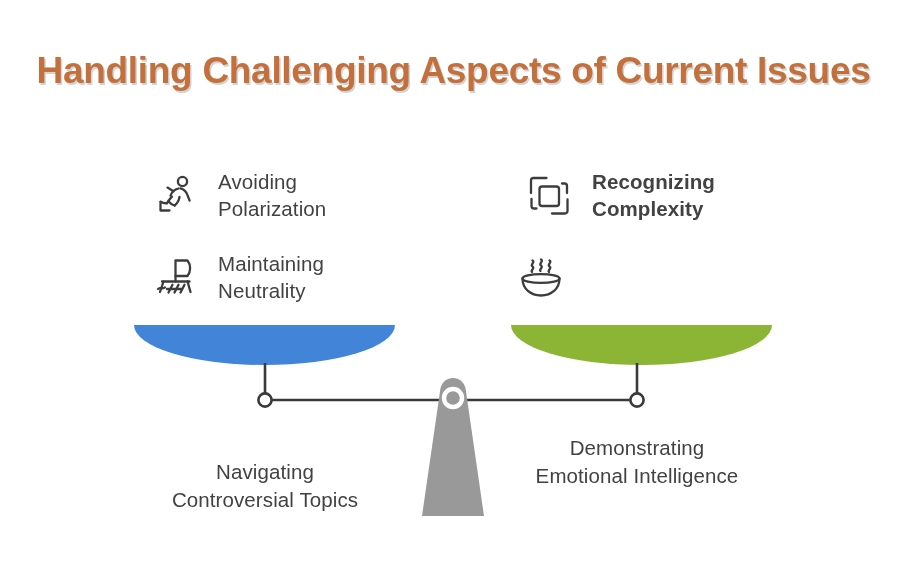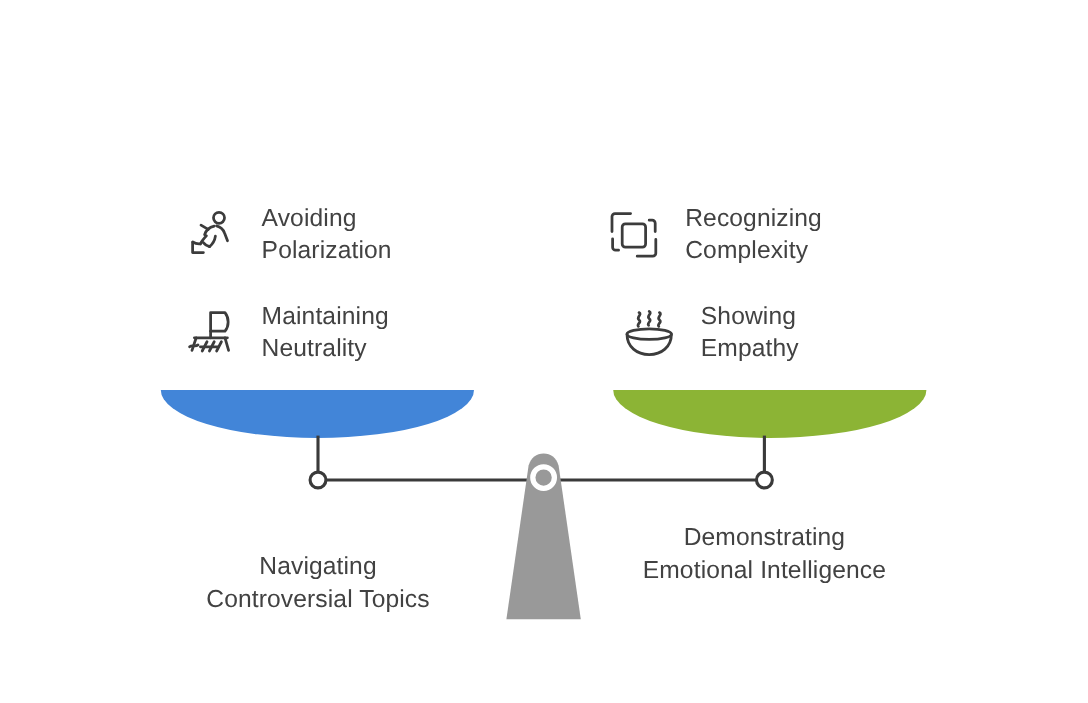--- a/index.html
+++ b/index.html
@@ -57,21 +57,21 @@
   .feature .flabel {
     font-size: 20.5px;
     line-height: 27px;
     color: #424242;
     white-space: pre-line;
     letter-spacing: 0.1px;
   }
 
   #feat-left-1  { left: 148px; top: 168px; }
   #feat-left-2  { left: 148px; top: 250px; }
-  #feat-right-1 { left: 501px; top: 168px; }
+  #feat-right-1 { left: 522px; top: 168px; font-weight: bold; }
   #feat-right-2 { left: 514px; top: 250px; }
 
   
   .scale {
     position: absolute;
     left: 0;
     top: 0;
     width: 907px;
     height: 586px;
     pointer-events: none;
@@ -88,20 +88,21 @@
     letter-spacing: 0.1px;
   }
   #cap-left  { left: 110px; top: 458px; width: 310px; }
   #cap-right { left: 482px; top: 434px; width: 310px; }
 </style>
 </head>
 <body>
 
 <div id="slide">
 
+  <div class="title">Handling Challenging Aspects of Current Issues</div>
 
   <div class="feature" id="feat-left-1">
     <span class="icon">
       <svg viewBox="0 0 52 52" fill="none" stroke="#3C3C3C" stroke-width="2.3" stroke-linecap="round" stroke-linejoin="round">
         <circle cx="33.5" cy="12.5" r="4.6"></circle>
         <path d="M29.5 19.5 C25.5 20.5 22.5 23.5 21.5 26.5"></path>
         <path d="M31.5 19.3 C35 20.2 37.2 22.6 38.2 25.4 L40.6 31.6"></path>
         <path d="M24.5 22.2 L18.5 18.6"></path>
         <path d="M23.0 27.5 C21.2 29.5 19.2 31.7 18.0 34.2"></path>
         <path d="M18.0 34.2 C16.0 34.4 13.6 34.0 11.6 32.6"></path>
@@ -150,22 +151,20 @@
   <div class="feature" id="feat-right-2">
     <span class="icon">
       <svg viewBox="0 0 52 52" fill="none" stroke="#3C3C3C" stroke-width="2.3" stroke-linecap="round" stroke-linejoin="round">
         <path d="M17.5 9.5 C20.5 11.0 14.8 13.6 17.5 15.5 C20.2 17.4 15.2 19.3 17.0 21.0"></path>
         <path d="M26.0 8.5 C29.0 10.0 23.3 12.6 26.0 14.5 C28.7 16.4 23.7 18.3 25.5 20.0"></path>
         <path d="M34.5 9.5 C37.5 11.0 31.8 13.6 34.5 15.5 C37.2 17.4 32.2 19.3 34.0 21.0"></path>
         <ellipse cx="26" cy="27.5" rx="18.5" ry="4.4"></ellipse>
         <path d="M7.5 27.5 C7.5 38.0 15.8 44.5 26.0 44.5 C36.2 44.5 44.5 38.0 44.5 27.5"></path>
       </svg>
     </span>
-    <span class="flabel">Showing
-Empathy</span>
   </div>
 
   <svg class="scale" viewBox="0 0 907 586">
 
     <path d="M134 325 L395 325 A130.5 40 0 0 1 134 325 Z" fill="#4285D8"></path>
 
     <path d="M511 325 L772 325 A130.5 40 0 0 1 511 325 Z" fill="#8CB435"></path>
 
     <line x1="265" y1="363" x2="265" y2="394" stroke="#3A3A3A" stroke-width="2.6"></line>
     <line x1="637" y1="363" x2="637" y2="394" stroke="#3A3A3A" stroke-width="2.6"></line>

